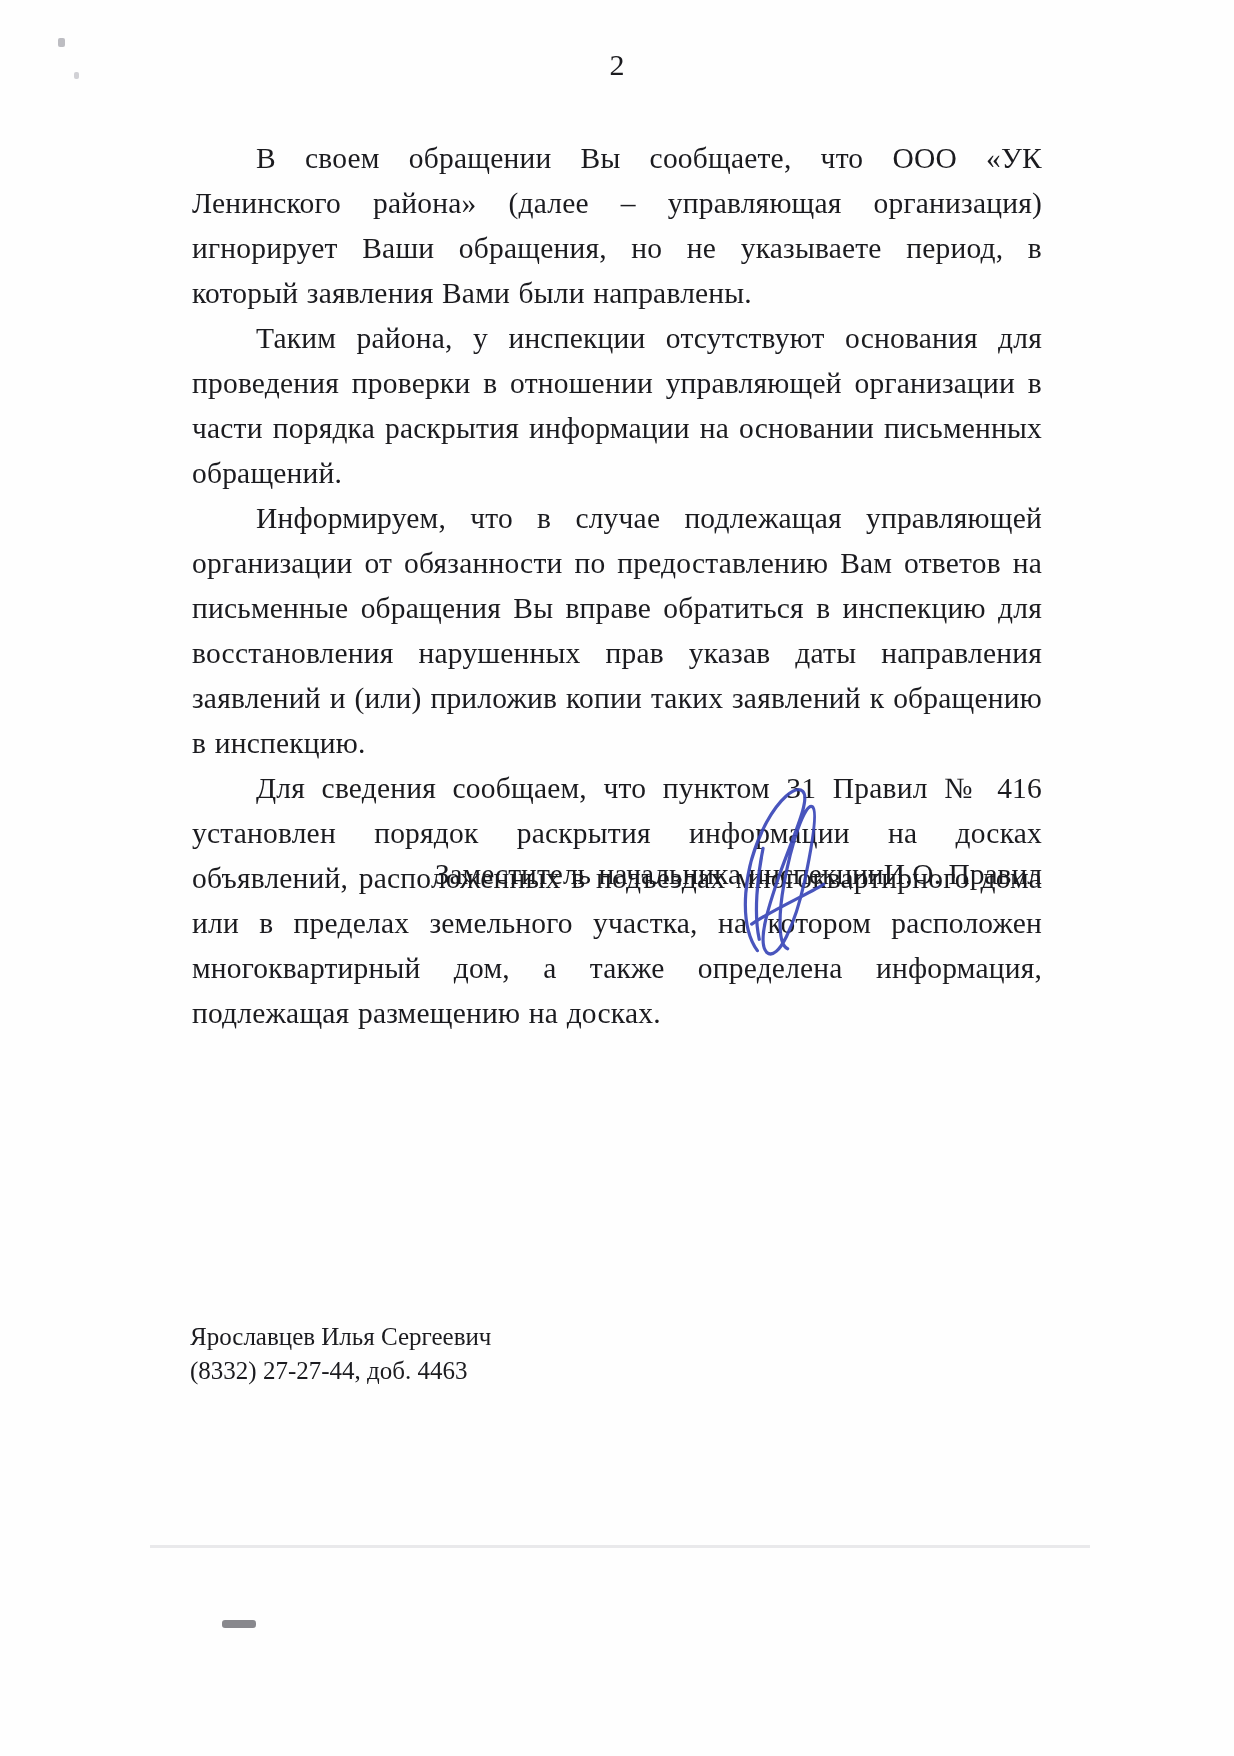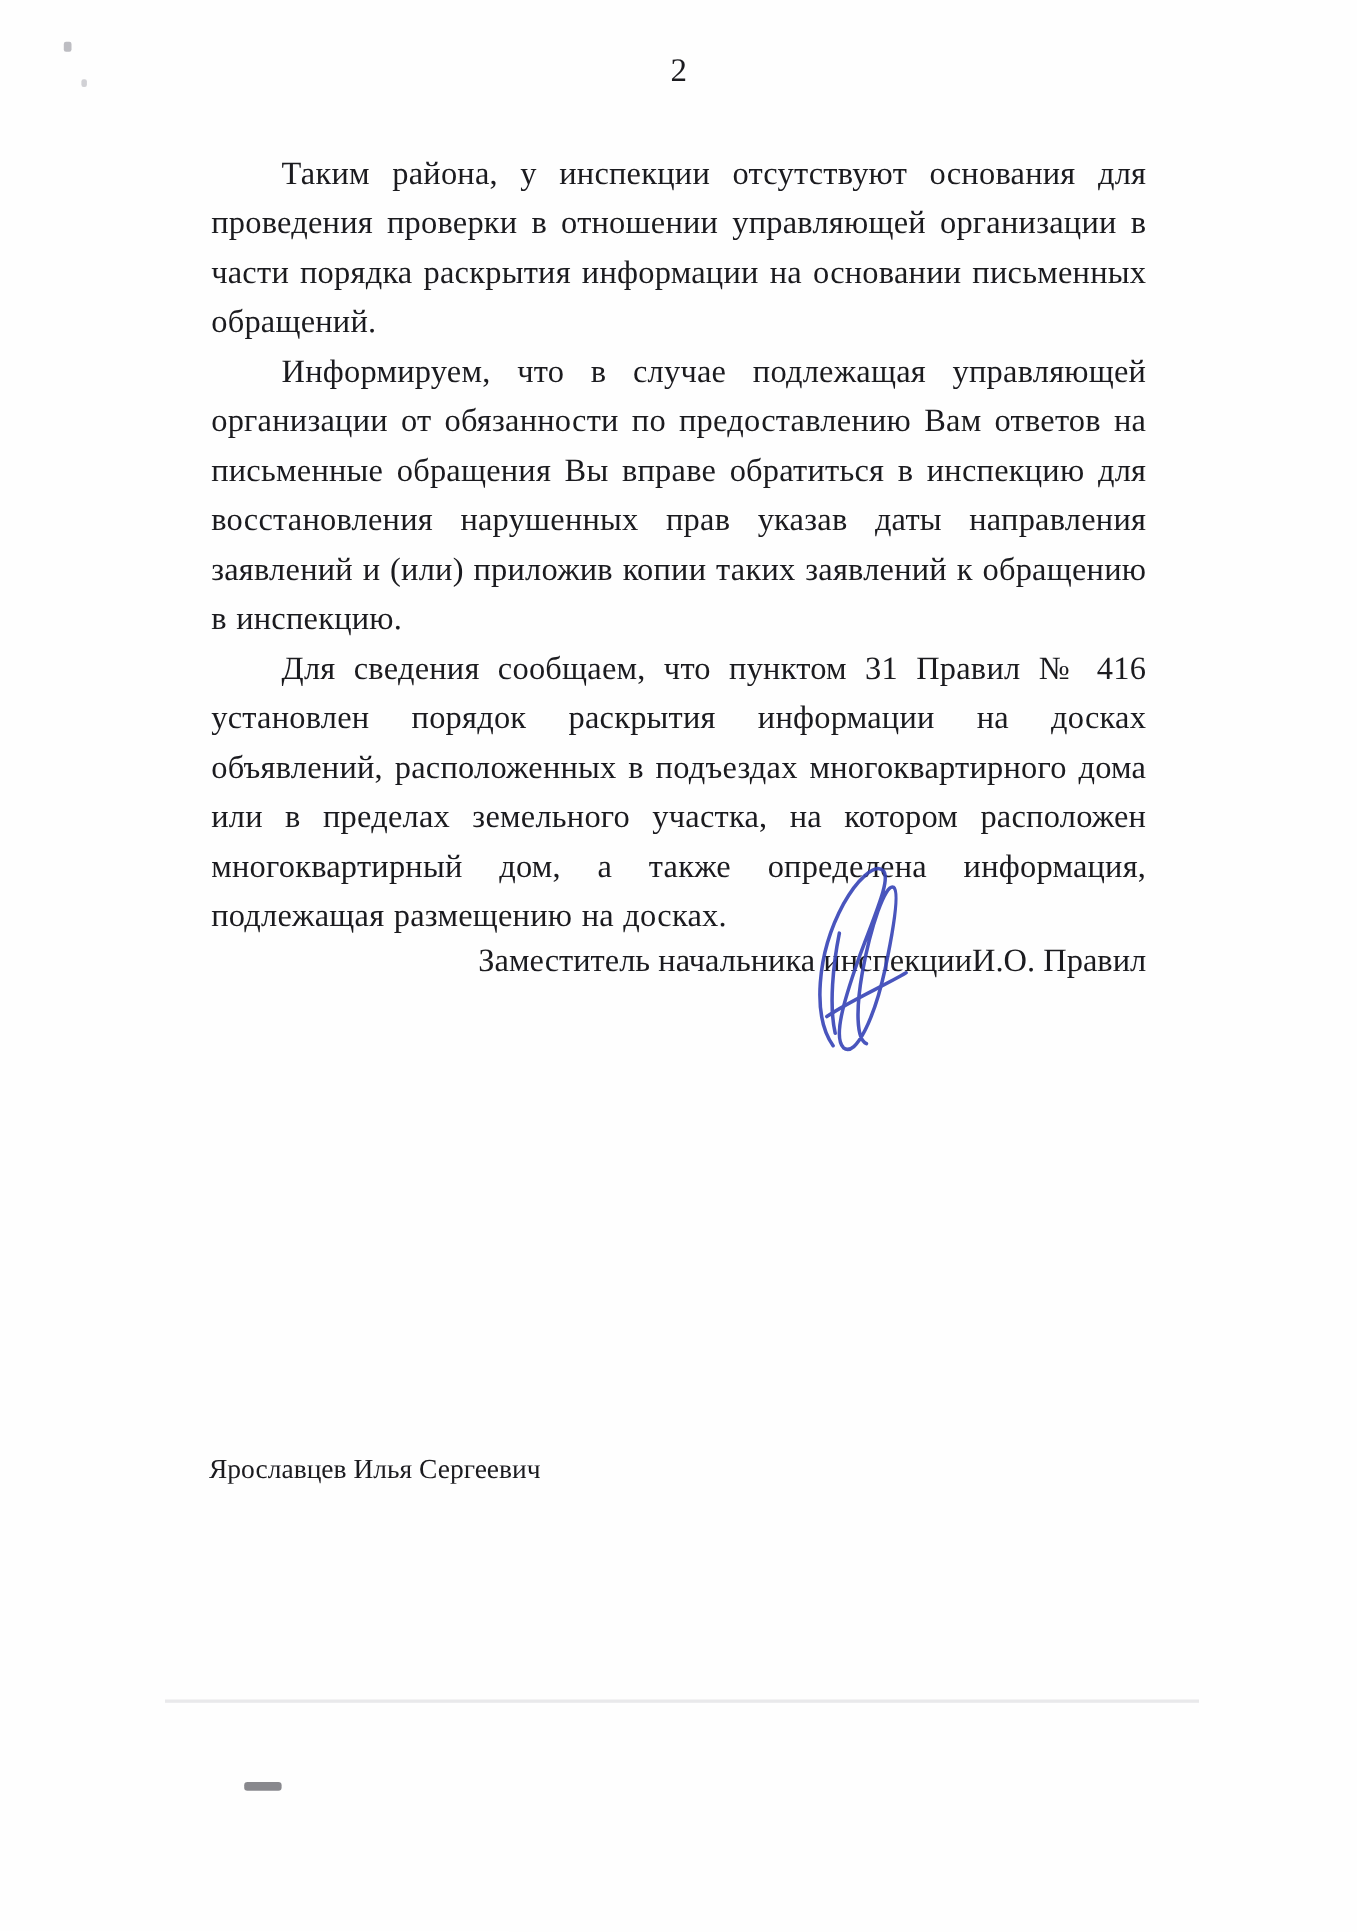--- a/index.html
+++ b/index.html
@@ -103,40 +103,42 @@
   }
 </style>
 </head>
 <body>
 
 <div class="page">
 
   <div class="page-number">2</div>
 
   <div class="content">
+    <p>В своем обращении Вы сообщаете, что ООО «УК Ленинского района» (далее – управляющая организация) игнорирует Ваши обращения, но не указываете период, в который заявления Вами были направлены.</p>
     <p>Таким района, у инспекции отсутствуют основания для проведения проверки в отношении управляющей организации в части порядка раскрытия информации на основании письменных обращений.</p>
     <p>Информируем, что в случае подлежащая управляющей организации от обязанности по предоставлению Вам ответов на письменные обращения Вы вправе обратиться в инспекцию для восстановления нарушенных прав указав даты направления заявлений и (или) приложив копии таких заявлений к обращению в инспекцию.</p>
     <p>Для сведения сообщаем, что пунктом 31 Правил № 416 установлен порядок раскрытия информации на досках объявлений, расположенных в подъездах многоквартирного дома или в пределах земельного участка, на котором расположен многоквартирный дом, а также определена информация, подлежащая размещению на досках.</p>
   </div>
 
   <div class="signature-row">
     <span>Заместитель начальника инспекции</span>
     <span>И.О. Правил</span>
   </div>
 
   <svg class="signature-scribble" viewBox="0 0 120 190" xmlns="http://www.w3.org/2000/svg">
     <g fill="none" stroke="#3a47b8" stroke-width="3.4" stroke-linecap="round" opacity="0.92">
       <path d="M34 178 C 14 150, 18 90, 44 42 C 56 20, 74 2, 82 10 C 90 18, 74 52, 58 96 C 44 136, 34 170, 44 180 C 56 190, 74 150, 84 104 C 92 66, 98 30, 92 26 C 84 22, 70 64, 62 108 C 56 142, 56 172, 66 176"></path>
       <path d="M28 150 C 48 136, 84 120, 104 108"></path>
       <path d="M40 70 C 34 100, 30 140, 36 166"></path>
     </g>
   </svg>
 
   <div class="footer-contact">
     <div>Ярославцев Илья Сергеевич</div>
+    <div>(8332) 27-27-44, доб. 4463</div>
   </div>
 
   <div class="artifact-dot-1"></div>
   <div class="artifact-dot-2"></div>
   <div class="artifact-line"></div>
   <div class="artifact-smudge"></div>
 
 </div>
 
 </body></html>

